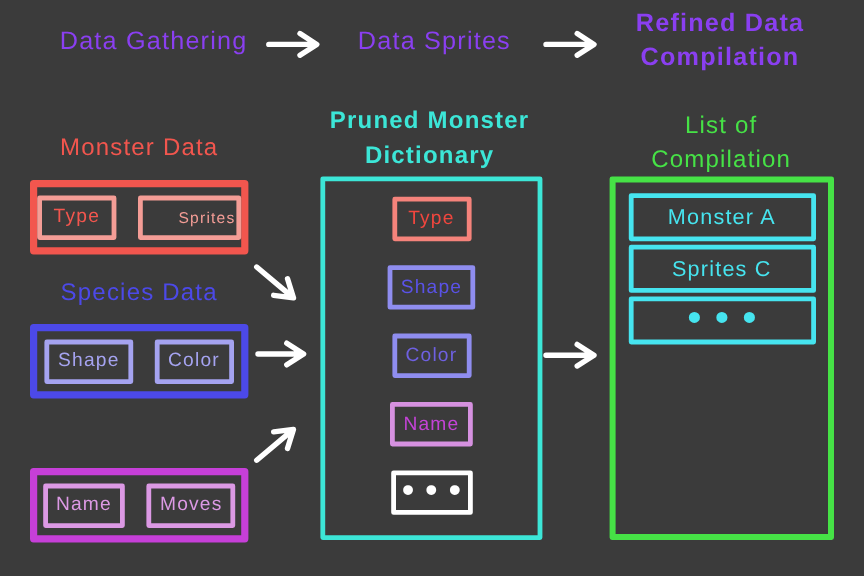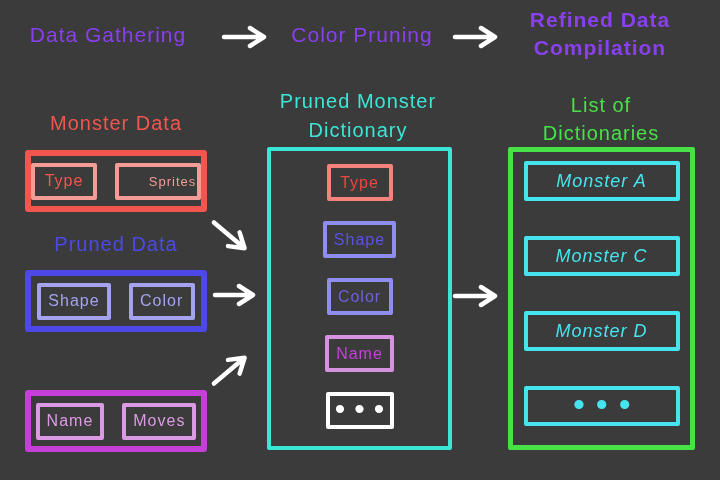--- a/index.html
+++ b/index.html
@@ -7,81 +7,81 @@
     position:relative;width:720px;height:480px;background:var(--bg,#3b3b3b);
     font-family:"Liberation Sans",sans-serif;overflow:hidden;
   }
   .abs{position:absolute;}
   .txt{letter-spacing:1px;text-align:center;line-height:1.2;}
   .toplabel{color:var(--purple);font-size:21px;}
   .seclabel{font-size:20px;}
   .red-t{color:var(--red);}
   .blue-t{color:var(--blue);}
   .mag-t{color:var(--magenta);}
-  .cyan-t{color:var(--cyan);}
+  .cyan-t{color:var(--cyan);font-weight:bold;}
   .green-t{color:var(--green);}
   
   .obox{
     box-sizing:border-box;border:6px solid;border-radius:3px;
     display:flex;align-items:center;justify-content:center;gap:18px;
   }
   .fbox{
     box-sizing:border-box;border:4px solid;border-radius:2px;height:37px;min-width:66px;
     display:flex;align-items:center;justify-content:center;padding:0 7px;
     font-size:16px;letter-spacing:1px;
   }
   
   .midbox{
     box-sizing:border-box;border:4px solid var(--cyan);border-radius:2px;
     display:flex;flex-direction:column;align-items:center;gap:20px;padding-top:13px;
   }
   
   .listbox{
     box-sizing:border-box;border:5px solid var(--green);border-radius:2px;
-    display:flex;flex-direction:column;align-items:center;gap:35px;padding-top:9px;font-style:italic;
+    display:flex;flex-direction:column;align-items:center;gap:3px;padding-top:9px;
   }
   .lbox{
     box-sizing:border-box;border:4px solid var(--cyan2);border-radius:2px;
     width:156px;height:40px;display:flex;align-items:center;justify-content:center;
     color:var(--cyan2);font-size:18px;letter-spacing:1px;
   }
   .dots{font-size:30px;letter-spacing:9px;margin-right:-9px;line-height:0;position:relative;top:-2px;}
   .dots-big{font-size:34px;letter-spacing:11px;margin-right:-11px;}
   .arrow svg{display:block;}
 </style>
 </head>
 <body>
 
 <div class="canvas">
 
-  <div class="abs txt toplabel" style="left:18px;top:22px;width:180px;">Data Gathering</div>
+  <div class="abs txt toplabel" style="left:38px;top:22px;width:180px;">Data Gathering</div>
 
   <div class="abs arrow" style="left:221px;top:25px;">
     <svg width="48" height="24" viewBox="0 0 48 24">
         <path d="M3 12 H41 M29 3 L43 12 L29 21" fill="none" stroke="#ffffff" stroke-width="4.5" stroke-linecap="round" stroke-linejoin="round"></path>
       </svg>
   </div>
 
-  <div class="abs txt toplabel" style="left:282px;top:22px;width:160px;">Color Pruning</div>
+  <div class="abs txt toplabel" style="left:282px;top:22px;width:160px;">Data Sprites</div>
 
   <div class="abs arrow" style="left:452px;top:25px;">
     <svg width="48" height="24" viewBox="0 0 48 24">
         <path d="M3 12 H41 M29 3 L43 12 L29 21" fill="none" stroke="#ffffff" stroke-width="4.5" stroke-linecap="round" stroke-linejoin="round"></path>
       </svg>
   </div>
 
   <div class="abs txt toplabel" style="left:515px;top:6px;width:170px;line-height:28px;font-weight:bold;">Refined Data Compilation</div>
 
   <div class="abs txt seclabel red-t" style="left:25px;top:111px;width:182px;">Monster Data</div>
   <div class="abs obox" style="left:25px;top:150px;width:182px;height:62px;border-color:var(--red);">
     <div class="fbox" style="border-color:var(--redlight);color:var(--red);">Type</div>
     <div class="fbox" style="border-color:var(--redlight);color:var(--redlight);font-size:13px;padding-left:36px;">Sprites</div>
   </div>
 
-  <div class="abs txt seclabel blue-t" style="left:25px;top:232px;width:182px;">Pruned Data</div>
+  <div class="abs txt seclabel blue-t" style="left:25px;top:232px;width:182px;">Species Data</div>
   <div class="abs obox" style="left:25px;top:270px;width:182px;height:62px;border-color:var(--blue);">
     <div class="fbox" style="border-color:var(--bluelight);color:var(--bluelight);">Shape</div>
     <div class="fbox" style="border-color:var(--bluelight);color:var(--bluelight);">Color</div>
   </div>
 
   <div class="abs obox" style="left:25px;top:390px;width:182px;height:62px;border-color:var(--magenta);">
     <div class="fbox" style="border-color:var(--magentalight);color:var(--magentalight);">Name</div>
     <div class="fbox" style="border-color:var(--magentalight);color:var(--magentalight);">Moves</div>
   </div>
 
@@ -111,23 +111,22 @@
       <span class="dots">•••</span>
     </div>
   </div>
 
   <div class="abs arrow" style="left:452px;top:284px;">
     <svg width="48" height="24" viewBox="0 0 48 24">
         <path d="M3 12 H41 M29 3 L43 12 L29 21" fill="none" stroke="#ffffff" stroke-width="4.5" stroke-linecap="round" stroke-linejoin="round"></path>
       </svg>
   </div>
 
-  <div class="abs txt seclabel green-t" style="left:523px;top:91px;width:156px;line-height:28px;">List of Dictionaries</div>
+  <div class="abs txt seclabel green-t" style="left:523px;top:91px;width:156px;line-height:28px;">List of Compilation</div>
   <div class="abs listbox" style="left:508px;top:147px;width:187px;height:303px;">
     <div class="lbox">Monster A</div>
-    <div class="lbox">Monster C</div>
-    <div class="lbox">Monster D</div>
+    <div class="lbox">Sprites C</div>
     <div class="lbox">
       <span class="dots dots-big">•••</span>
     </div>
   </div>
 
 </div>
 
 </body></html>

